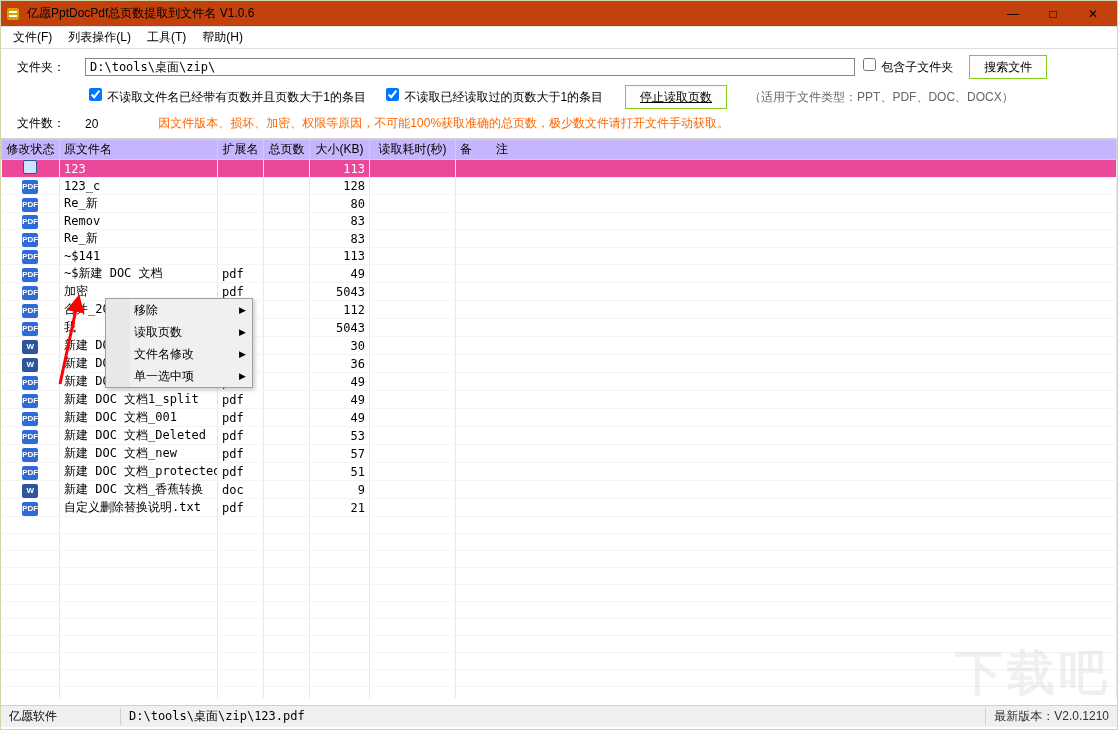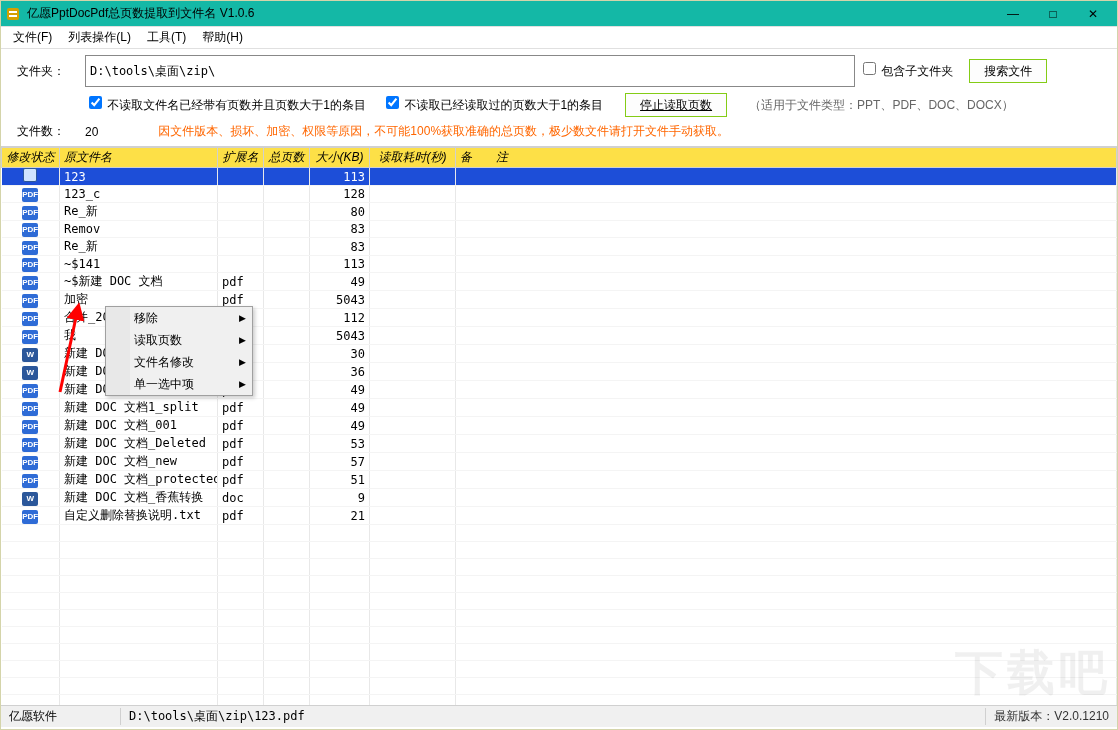--- a/index.html
+++ b/index.html
@@ -1,42 +1,42 @@
 <!DOCTYPE html>
 <html><head>
 <meta charset="utf-8">
 <style>
 * { margin: 0; padding: 0; box-sizing: border-box; font-family: "Microsoft YaHei", SimSun, Arial, sans-serif; font-size: 12px; }
 body { background: #fff; width: 1118px; height: 730px; overflow: hidden; position: relative; border: 1px solid #d4d4aa; }
 
-.titlebar { height: 26px; background: #14b8a6; display: flex; align-items: center; padding: 0 4px; border-bottom: 1px solid #e0e0e0; }
+.titlebar { height: 26px; background: #c2410c; display: flex; align-items: center; padding: 0 4px; border-bottom: 1px solid #e0e0e0; }
 .titlebar .icon { width: 16px; height: 16px; margin-right: 6px; }
 .titlebar .title { flex: 1; }
 .titlebar .win-btn { width: 40px; height: 24px; display: flex; align-items: center; justify-content: center; cursor: pointer; }
 
 .menubar { height: 22px; display: flex; align-items: center; padding: 0 4px; border-bottom: 1px solid #e0e0e0; }
 .menubar .menu-item { padding: 2px 8px; cursor: pointer; }
 
 .toolbar { padding: 6px 16px; display: flex; flex-direction: column; gap: 6px; }
 .toolbar-row { display: flex; align-items: center; gap: 8px; }
 .toolbar-row label.lbl { min-width: 60px; }
-.toolbar-row input[type=text].path { flex: 0 0 770px; height: 32px; border: 1px solid #888; padding: 0 4px; font-family: monospace; }
+.toolbar-row input[type=text].path { flex: 0 0 770px; height: 18px; border: 1px solid #888; padding: 0 4px; font-family: monospace; }
 .toolbar-row input[type=checkbox] { margin-right: 2px; }
 .toolbar-row .btn { height: 24px; padding: 0 14px; background: #fdfdfd; border: 1px solid #84cc16; cursor: pointer; }
 .warning { color: #ff6600; margin-left: 52px; }
 .gray-info { color: #666; }
 
 .table-wrap { position: relative; height: 560px; overflow: auto; border-top: 1px solid #d0d0d0; }
 table { border-collapse: collapse; width: 100%; table-layout: fixed; }
-th { background: #fde047; border: 1px solid #d0d0d0; height: 20px; font-weight: normal; text-align: center; padding: 0 2px; white-space: nowrap; overflow: hidden; font-style: italic; }
+th { background: #c4b5fd; border: 1px solid #d0d0d0; height: 20px; font-weight: normal; text-align: center; padding: 0 2px; white-space: nowrap; overflow: hidden; }
 th.left { text-align: left; padding-left: 4px; margin-left: 8px; }
 td { border-right: 1px solid #e8e8e8; height: 17px; padding: 0 4px; white-space: nowrap; overflow: hidden; text-overflow: clip; font-family: "Microsoft YaHei", SimSun, monospace; }
 td.num { text-align: right; }
 td.icon-cell { padding: 0; text-align: center; }
-tr.selected td { background: #1d4ed8; color: #fff; }
+tr.selected td { background: #ec4899; color: #fff; }
 tr.row td { border-bottom: 1px solid #f4f4f4; }
 
 .file-icon { display: inline-block; width: 16px; height: 14px; border-radius: 2px; color: #fff; font-size: 8px; line-height: 14px; font-weight: bold; text-align: center; }
 .file-icon.pdf { background: #2e6bd6; }
 .file-icon.doc { background: #2b579a; }
 .file-icon.docx { background: #2b579a; }
 .file-icon.odd { width:14px; height:14px; border:1px solid #2b579a; background:#cfe4ff; }
 
 .context-menu { position: absolute; left: 104px; top: 159px; width: 148px; background: #f0f0f0; border: 1px solid #a0a0a0; box-shadow: 2px 2px 4px rgba(0,0,0,.2); z-index: 50; }
 .context-menu .cm-item { height: 22px; display: flex; align-items: center; padding: 0 18px 0 28px; cursor: pointer; position: relative; }

